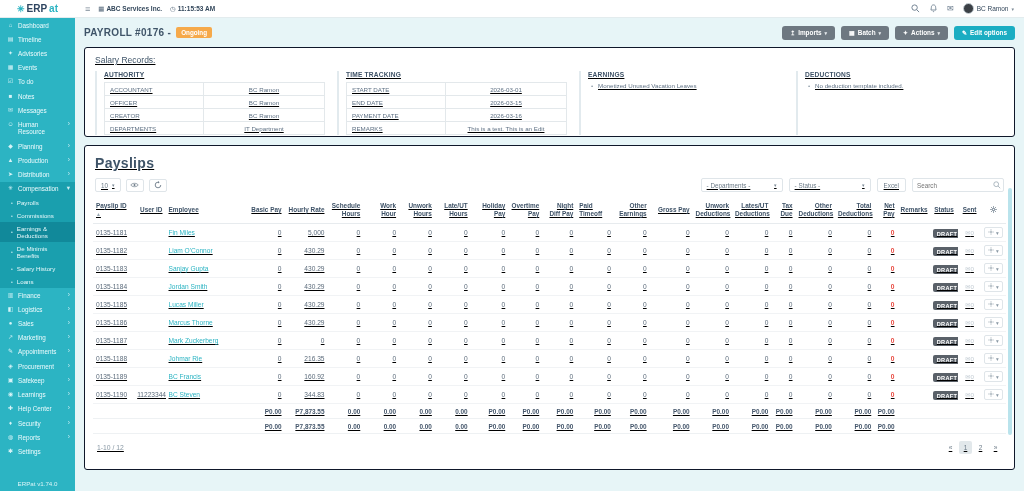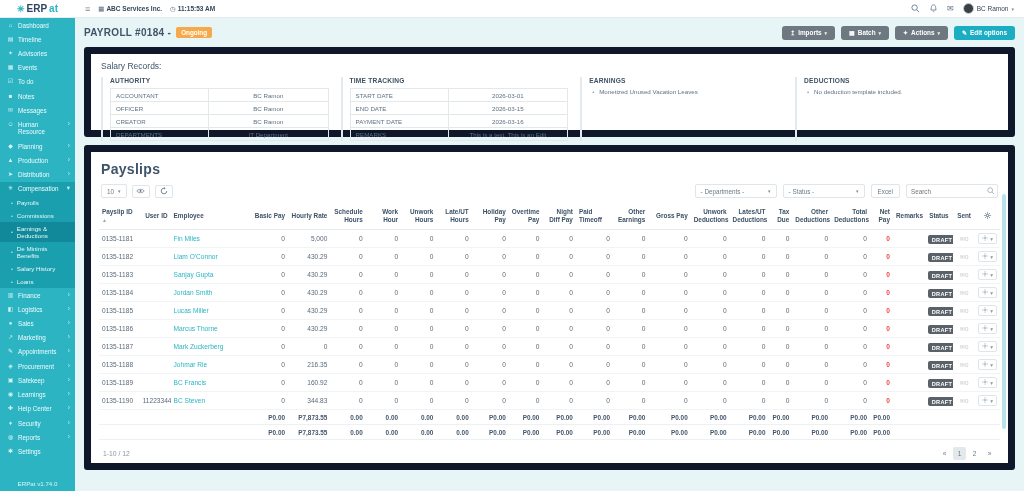--- a/index.html
+++ b/index.html
@@ -42,21 +42,21 @@
   .page-head { display:flex; align-items:center; height:29px; }
   .page-title { font-size:10px; font-weight:bold; color:#3f5468; letter-spacing:.3px; }
   .badge-ongoing { background:#f6a94a; color:#fff; font-size:6.3px; font-weight:bold;
     border-radius:2px; padding:2px 5px; margin-left:5px; }
   .head-btns { margin-left:auto; display:flex; gap:6px; }
   .hbtn { display:flex; align-items:center; gap:3px; background:#6e7881; color:#fff;
     font-size:6.4px; font-weight:bold; border:none; border-radius:3px; padding:3.5px 8px; cursor:pointer; }
   .hbtn .bico { font-size:6px; } .hbtn .caret { color:#e8ecef; }
   .hbtn.teal { background:#1badc2; }
 
-  .card { background:#fff; border:7px solid #0f172a; border-radius:3px; }
+  .card { background:#fff; border:1px solid #0f172a; border-radius:3px;text-decoration:underline; }
 
   
   .salary-card { padding:7px 10px 9px; height:90px; }
   .sr-title { font-size:8.5px; color:#3f5468; margin-bottom:6px; }
   .sr-cols { display:flex; gap:12px; }
   .sr-sec { border-left:2px solid #e2eaee; padding-left:7px; }
   .sr-sec h4 { font-size:6.6px; color:#3d5166; letter-spacing:.2px; margin-bottom:4px; }
   .sec-authority { width:230px; } .sec-time { width:230px; }
   .sec-earn { width:205px; } .sec-ded { width:205px; }
   table.kv { width:100%; border-collapse:collapse; }
@@ -329,21 +329,21 @@
     <span class="nav-label">Settings</span>
     <span class="nav-chev"></span>
   </div>
 </div>
   <div class="sb-version">ERPat v1.74.0</div>
 </div>
 
 <div class="main">
 
   <div class="page-head">
-    <span class="page-title">PAYROLL #0184 -</span>
+    <span class="page-title">PAYROLL #0176 -</span>
     <span class="badge-ongoing">Ongoing</span>
     <div class="head-btns">
       <button class="hbtn">
         <span class="bico">↥</span>
         <span>Imports</span>
           <span class="caret">▾</span>
       </button>
       <button class="hbtn">
         <span class="bico">▦</span>
         <span>Batch</span>

